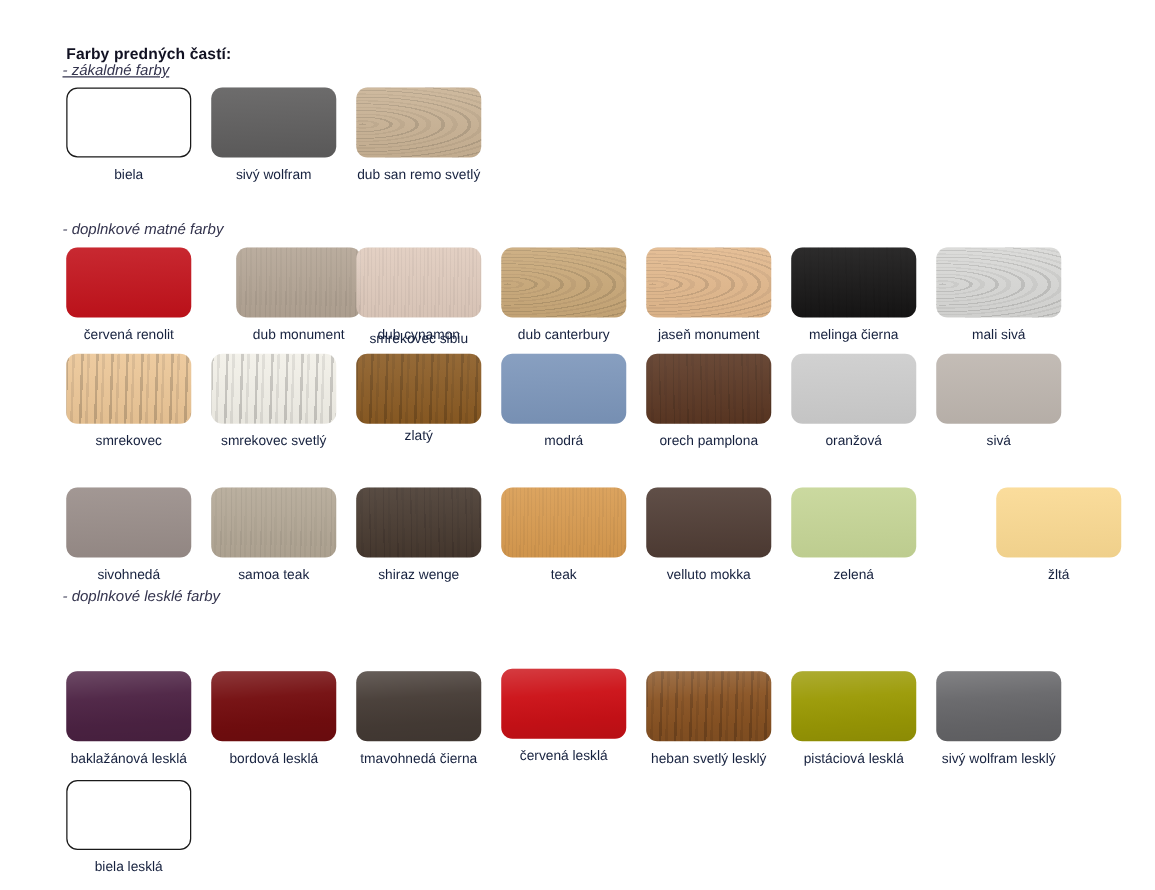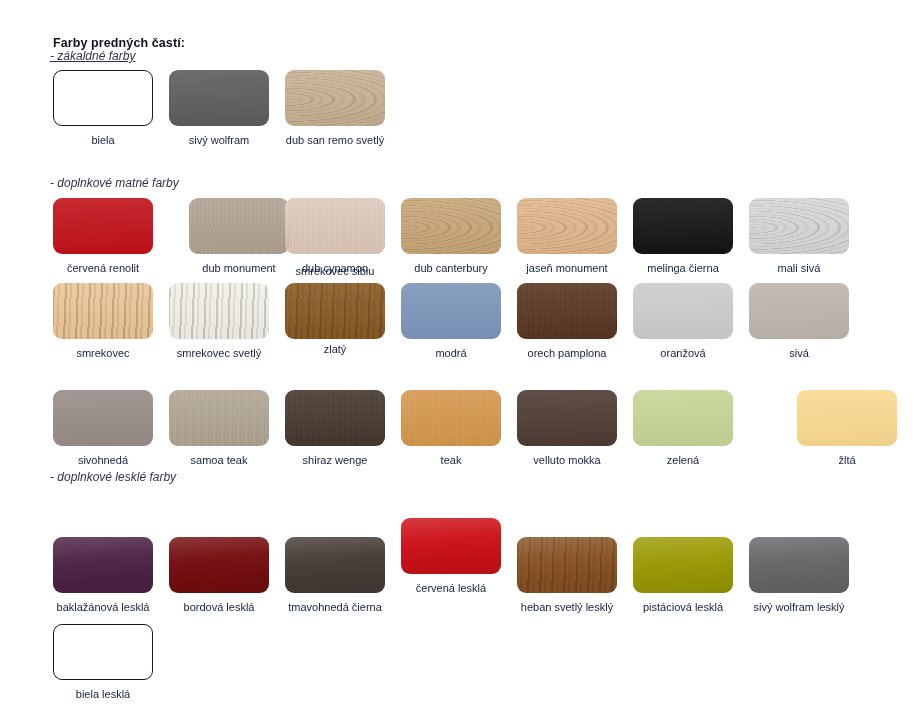--- a/index.html
+++ b/index.html
@@ -203,21 +203,21 @@
         <div class="label">baklažánová lesklá</div>
       </div>
       <div class="cell" style="left: 169px; top: 537px;">
         <div class="sw t-flat gloss" style="background: rgb(116, 13, 15);"></div>
         <div class="label">bordová lesklá</div>
       </div>
       <div class="cell" style="left: 285px; top: 537px;">
         <div class="sw t-flat gloss" style="background: rgb(70, 60, 54);"></div>
         <div class="label">tmavohnedá čierna</div>
       </div>
-      <div class="cell" style="left: 401px; top: 518px;">
+      <div class="cell" style="left: 401px; top: 535px;">
         <div class="sw t-flat gloss" style="background: rgb(204, 17, 23);"></div>
         <div class="label">červená lesklá</div>
       </div>
       <div class="cell" style="left: 517px; top: 537px;">
         <div class="sw t-stripe gloss" style="background: rgb(138, 84, 36);"></div>
         <div class="label">heban svetlý lesklý</div>
       </div>
       <div class="cell" style="left: 633px; top: 537px;">
         <div class="sw t-flat gloss" style="background: rgb(155, 154, 5);"></div>
         <div class="label">pistáciová lesklá</div>

